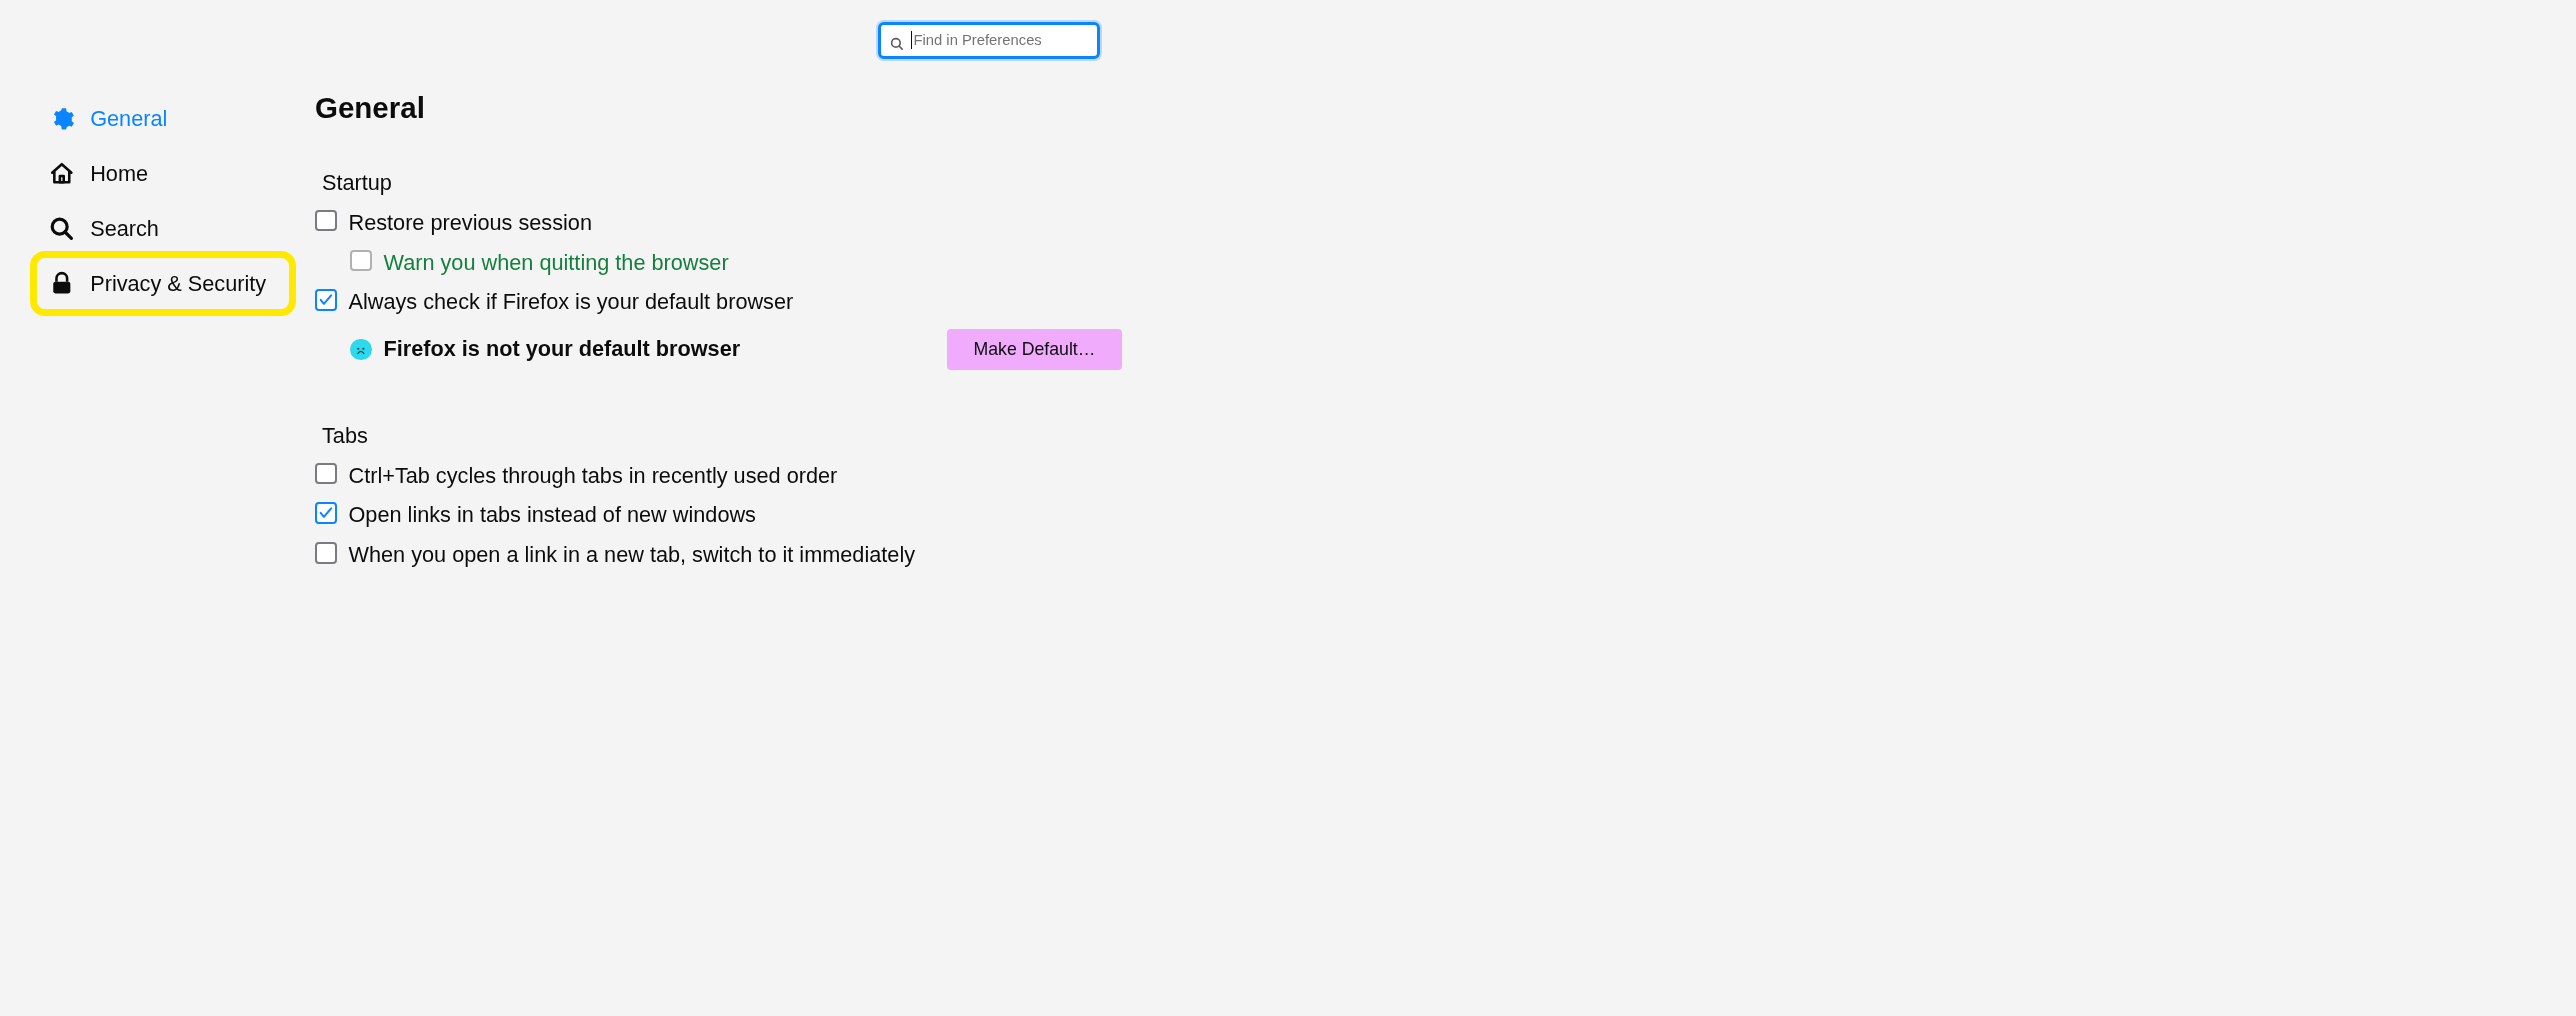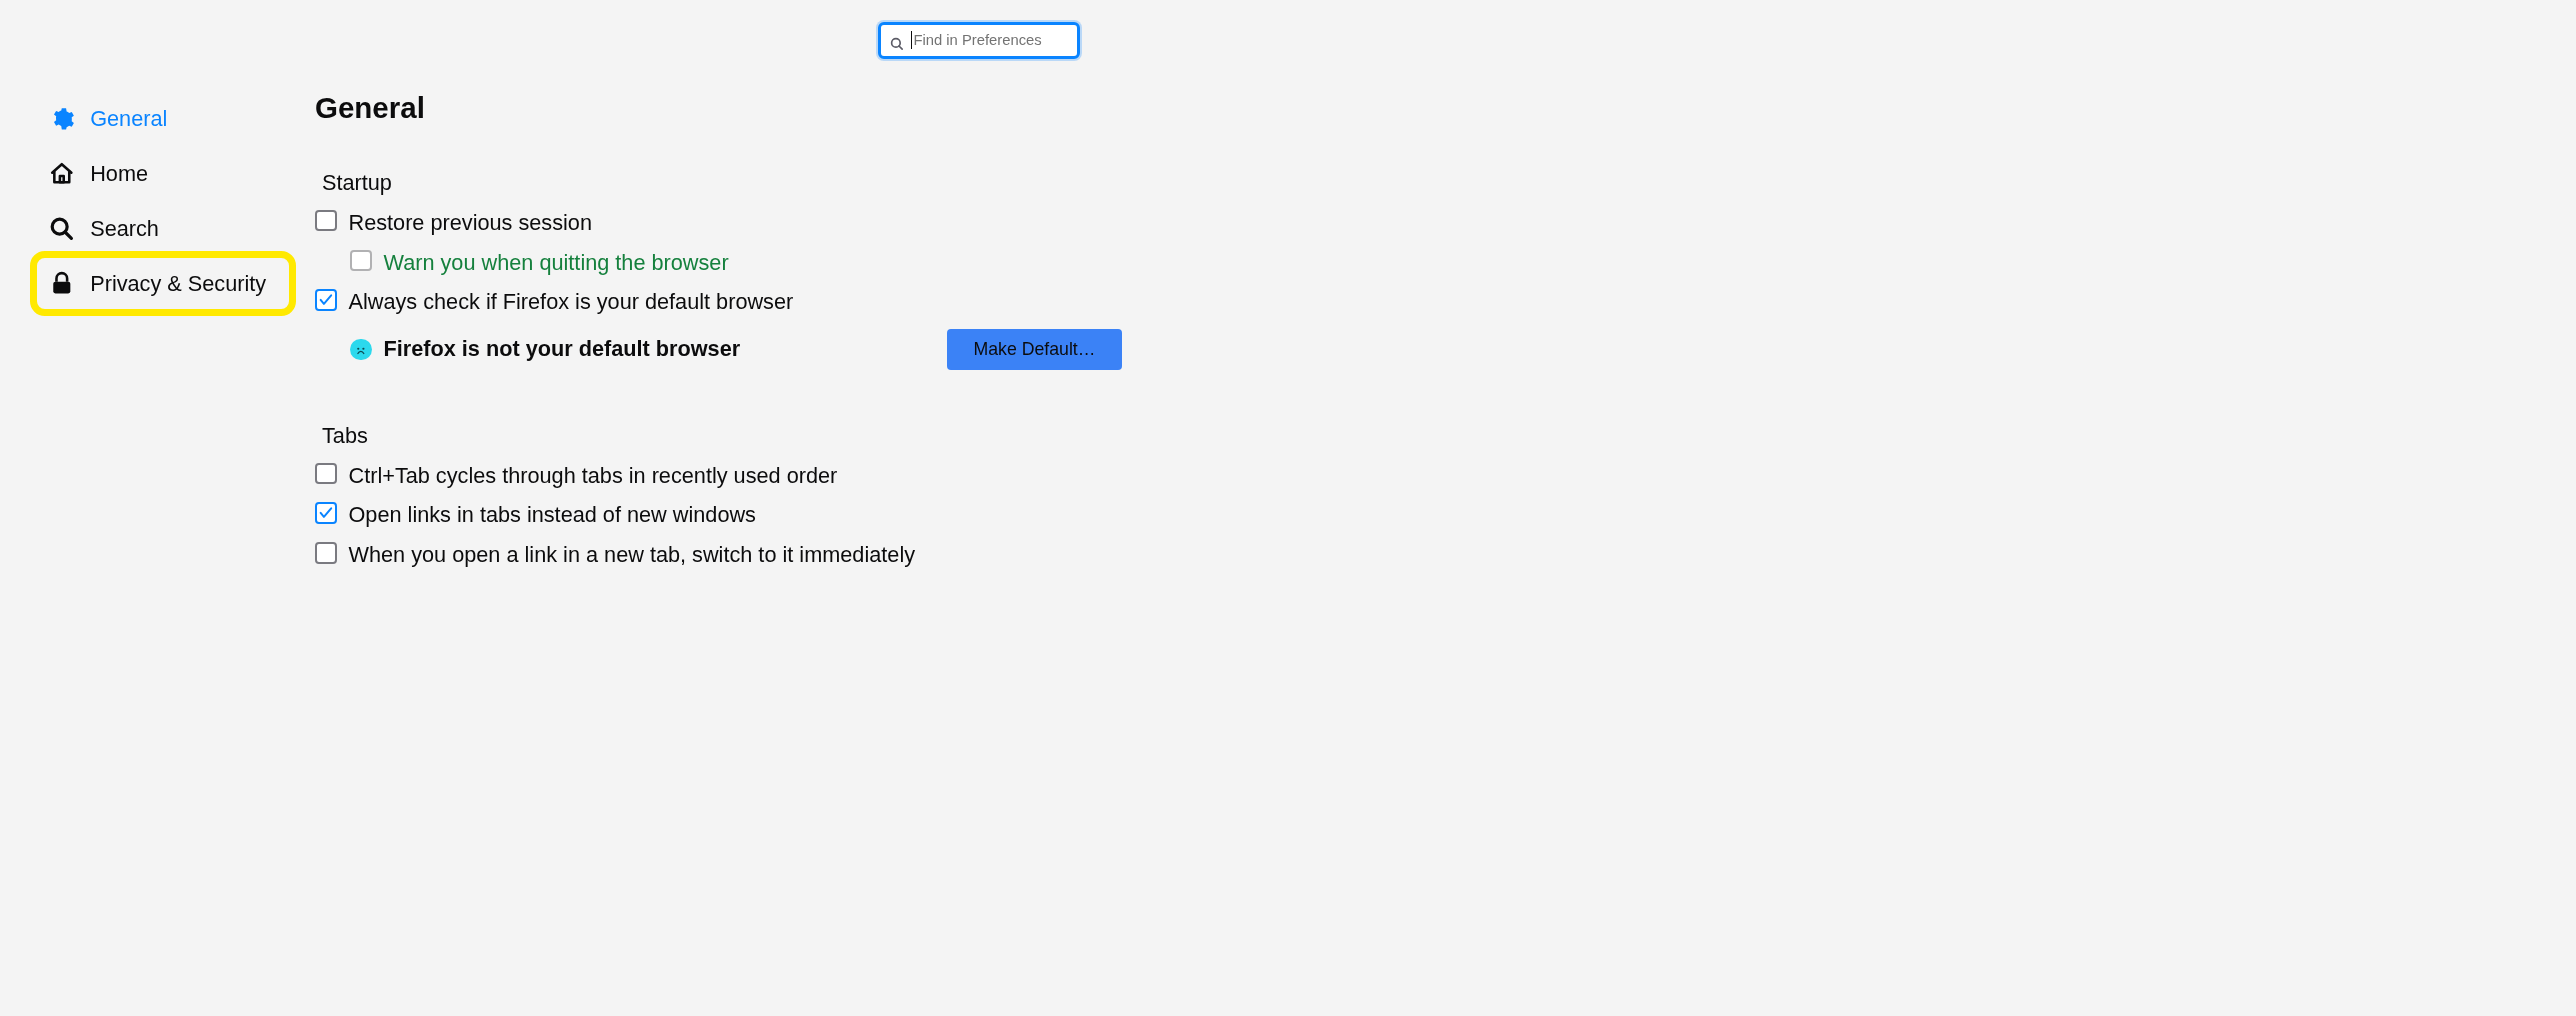--- a/index.html
+++ b/index.html
@@ -11,21 +11,21 @@
       overflow: hidden;
       font-size: 21.7px;
       color: #0c0c0d;
     }
 
     
     .search-wrap {
       position: absolute;
       left: 878px;
       top: 21.7px;
-      width: 202px;
+      width: 222px;
       height: 37px;
       border: 3px solid #0a84ff;
       border-radius: 5.9px;
       background: #fff;
       display: flex;
       align-items: center;
       padding: 0 7.9px;
       box-shadow: 0 0 0 2px rgba(10,132,255,0.25);
     }
     .search-wrap .search-ico {
@@ -140,21 +140,21 @@
     }
     .emoji {
       width: 21.7px; height: 21.7px;
       border-radius: 50%;
       background: #2cd9ed;
       display: flex; align-items: center; justify-content: center;
       flex: 0 0 auto;
     }
     .emoji svg { width: 17.7px; height: 17.7px; }
     .btn {
-      background: #3b82f6;
+      background: #f0abfc;
       border: none;
       font-size: 17.7px;
       padding: 9.8px 17.7px;
       min-width: 175px;
       border-radius: 3.9px;
       cursor: pointer;
       color: #0c0c0d;
     }
   </style>
 </head>

